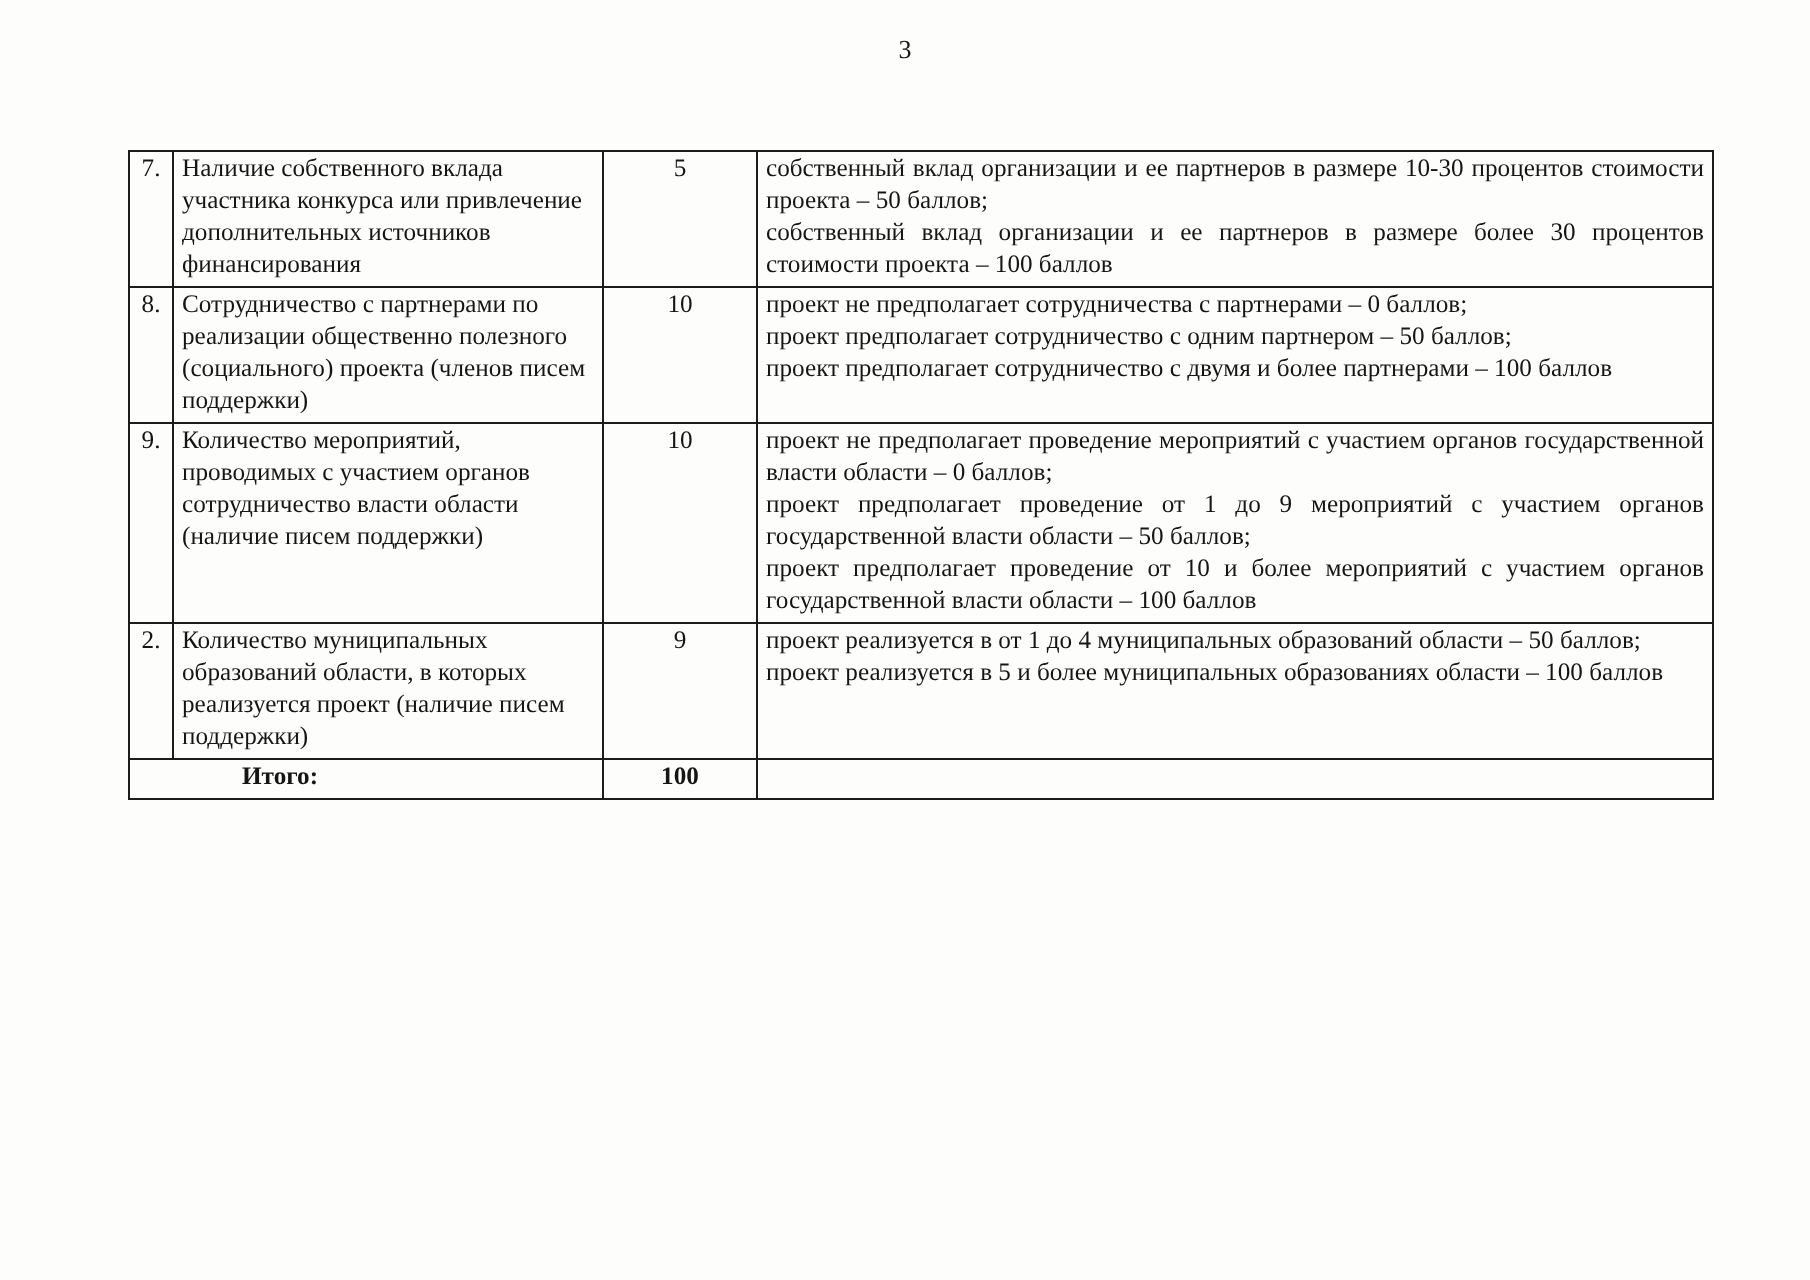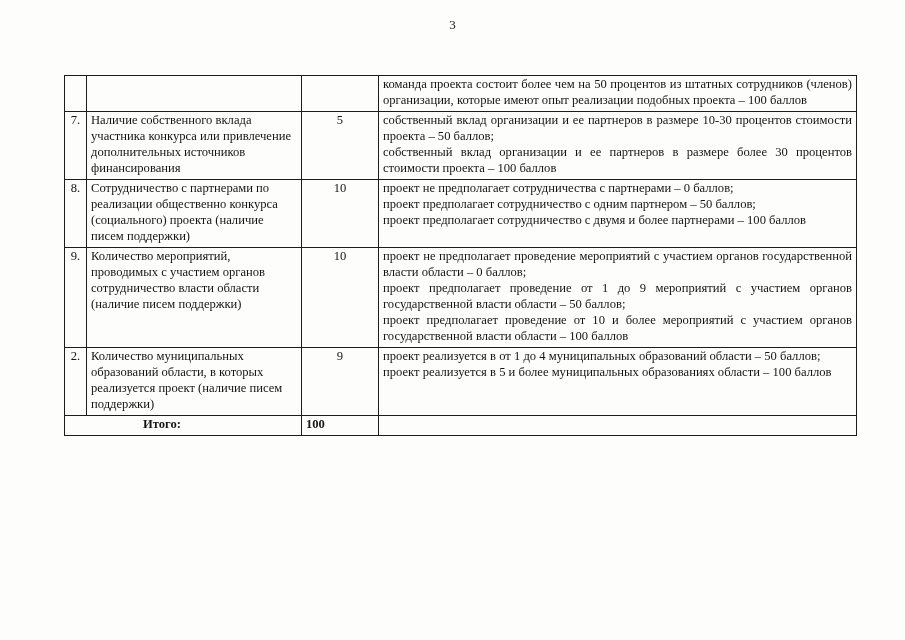--- a/index.html
+++ b/index.html
@@ -50,62 +50,56 @@
   }
   td.col-points {
     text-align: center;
   }
   td.col-desc {
     text-align: justify;
     white-space: pre-line;
   }
   tr.total-row td.total-label {
     font-weight: bold;
-    padding-left: 78px;
+    padding-left: 56px;
     text-align: left;
   }
   tr.total-row td.total-points {
     font-weight: bold;
-    text-align: left;
+    text-align: center;
   }
 </style>
 </head>
 <body>
 
 <div class="page">
 
   <div class="page-number">3</div>
 
   <table class="criteria-table">
     <colgroup>
       <col style="width:22px">
       <col style="width:215px">
       <col style="width:77px">
       <col style="width:478px">
     </colgroup>
     <tbody>
 
-      <tr>
-        <td class="col-num"></td>
-        <td class="col-criterion"></td>
-        <td class="col-points"></td>
-        <td class="col-desc">команда проекта состоит более чем на 50 процентов из штатных сотрудников (членов) организации, которые имеют опыт реализации подобных проекта – 100 баллов</td>
-      </tr>
 
       <tr>
         <td class="col-num">7.</td>
         <td class="col-criterion">Наличие собственного вклада участника конкурса или привлечение дополнительных источников финансирования</td>
         <td class="col-points">5</td>
         <td class="col-desc">собственный вклад организации и ее партнеров в размере 10-30 процентов стоимости проекта – 50 баллов;
 собственный вклад организации и ее партнеров в размере более 30 процентов стоимости проекта – 100 баллов</td>
       </tr>
 
       <tr>
         <td class="col-num">8.</td>
-        <td class="col-criterion">Сотрудничество с партнерами по реализации общественно конкурса (социального) проекта (наличие писем поддержки)</td>
+        <td class="col-criterion">Сотрудничество с партнерами по реализации общественно полезного (социального) проекта (членов писем поддержки)</td>
         <td class="col-points">10</td>
         <td class="col-desc">проект не предполагает сотрудничества с партнерами – 0 баллов;
 проект предполагает сотрудничество с одним партнером – 50 баллов;
 проект предполагает сотрудничество с двумя и более партнерами – 100 баллов</td>
       </tr>
 
       <tr>
         <td class="col-num">9.</td>
         <td class="col-criterion">Количество мероприятий, проводимых с участием органов сотрудничество власти области (наличие писем поддержки)</td>
         <td class="col-points">10</td>

